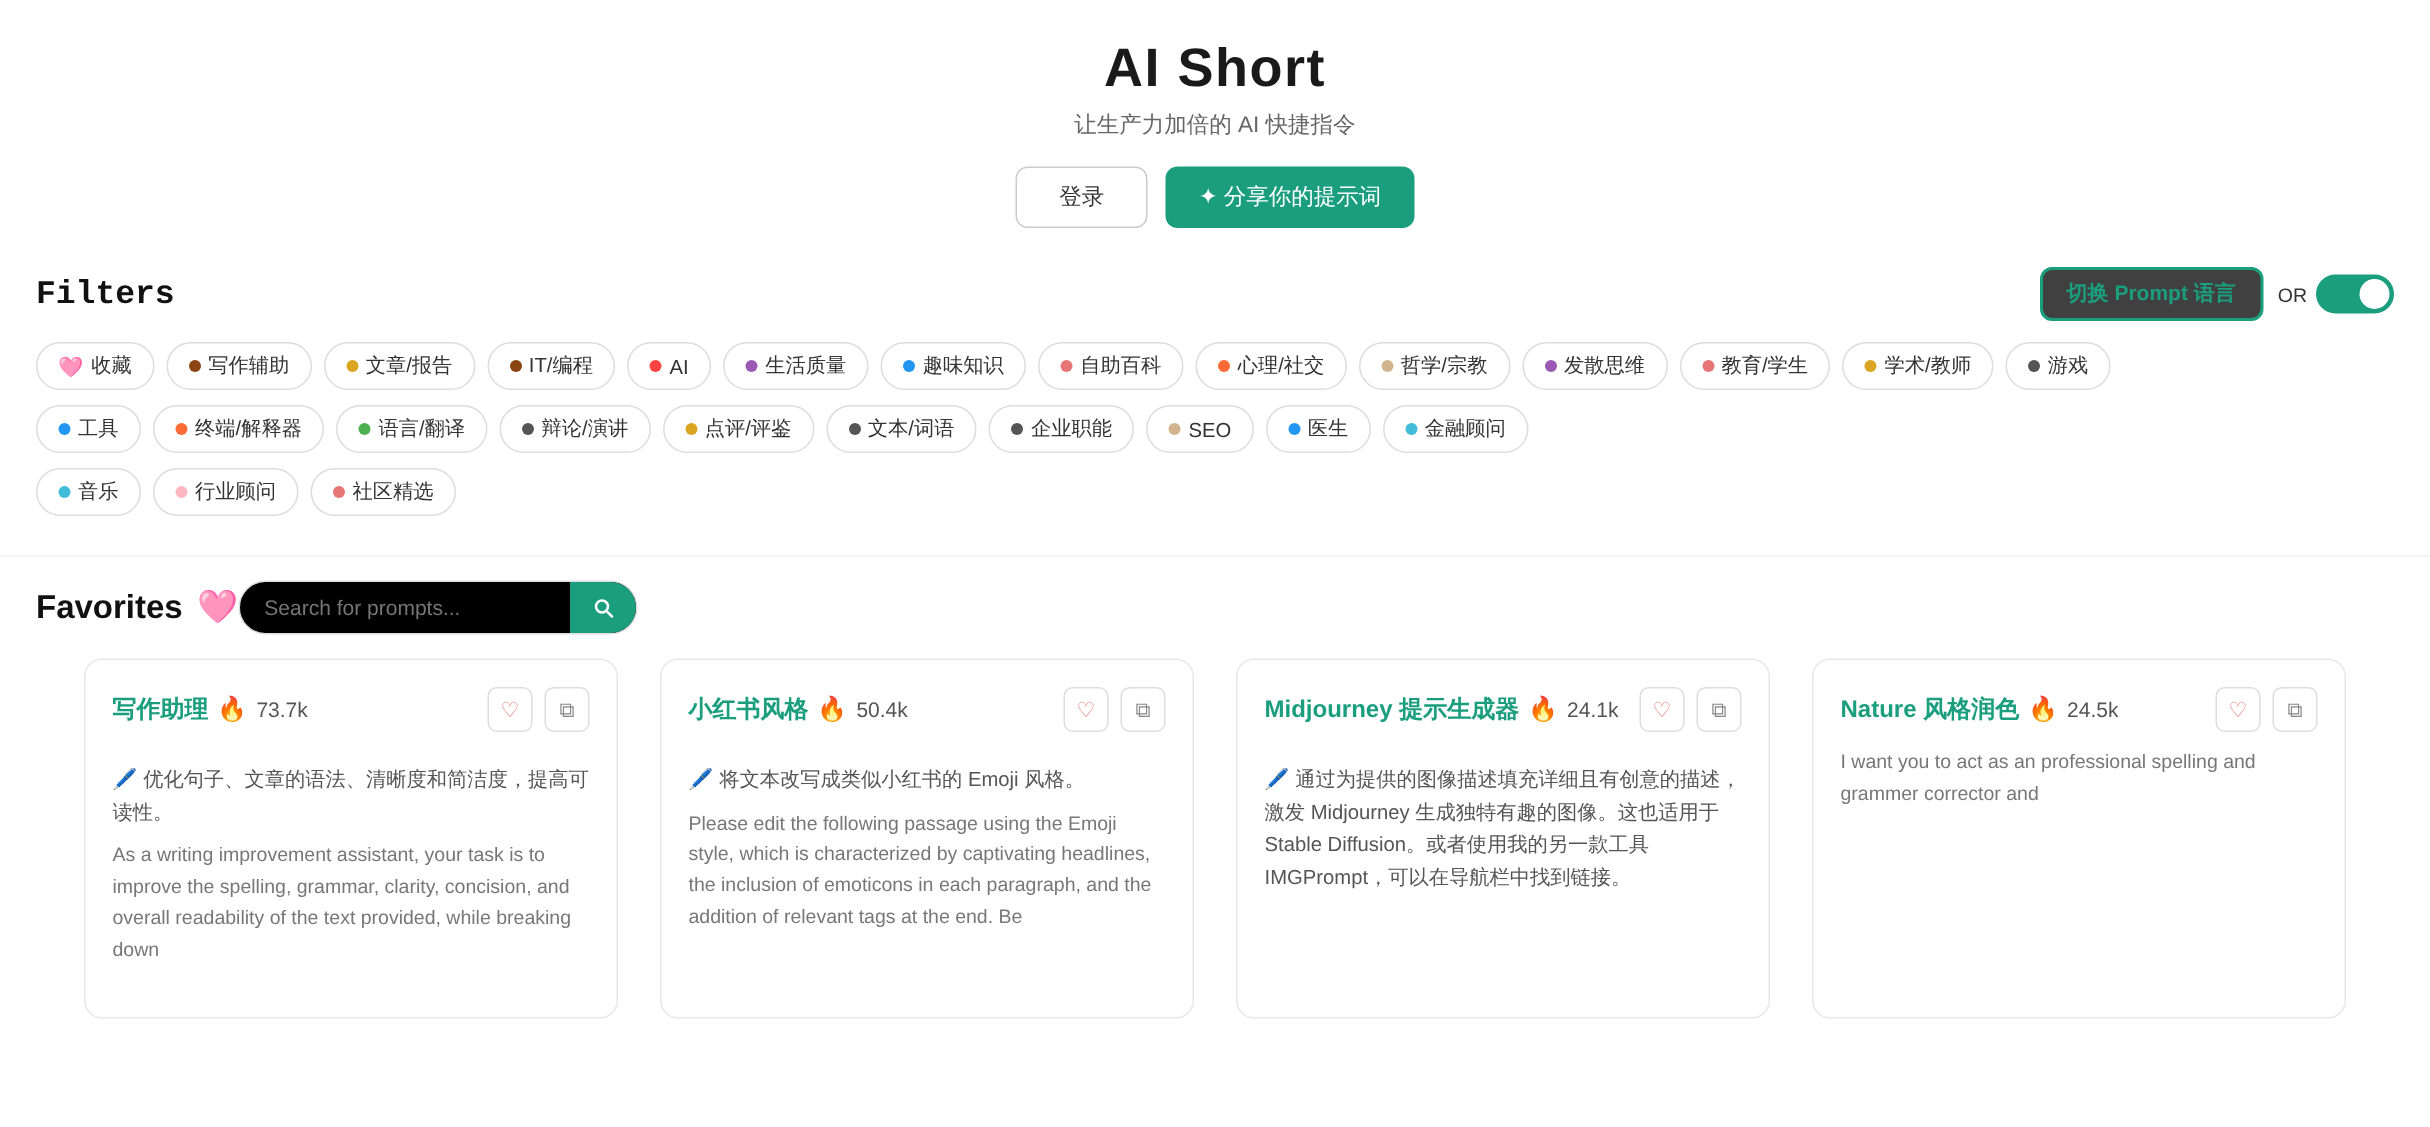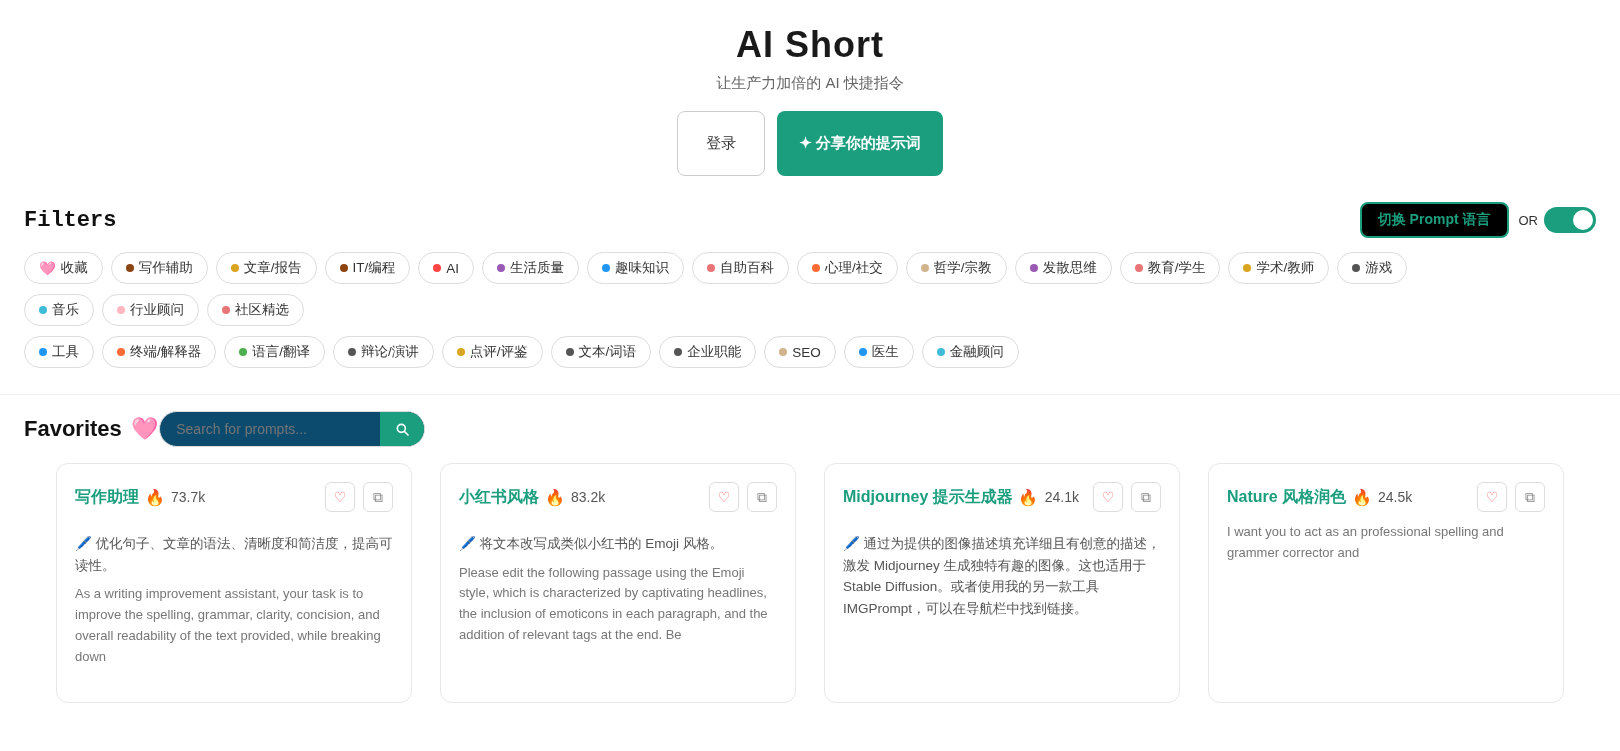--- a/index.html
+++ b/index.html
@@ -26,38 +26,38 @@
       color: #666;
       margin-top: 8px;
     }
     .header .btn-group {
       display: flex;
       justify-content: center;
       gap: 12px;
       margin-top: 18px;
     }
     .btn-login {
-      padding: 22px 28px;
+      padding: 10px 28px;
       border: 1.5px solid #ccc;
       border-radius: 8px;
       background: #fff;
       font-size: 15px;
       cursor: pointer;
       color: #333;
       font-weight: 500;
     }
     .btn-share {
       padding: 10px 22px;
       border: none;
       border-radius: 8px;
       background: #1a9e7e;
       color: #fff;
       font-size: 15px;
       cursor: pointer;
-      font-weight: 700;
+      font-weight: 400;
       display: flex;
       align-items: center;
       gap: 6px;
     }
 
     
     .filters-section {
       padding: 10px 24px 10px;
     }
     .filters-header {
@@ -74,21 +74,21 @@
     }
     .filters-right {
       display: flex;
       align-items: center;
       gap: 10px;
     }
     .btn-switch-lang {
       padding: 7px 16px;
       border: 2px solid #1a9e7e;
       border-radius: 8px;
-      background: #000000;
+      background: #404040;
       color: #1a9e7e;
       font-size: 14px;
       font-weight: 600;
       cursor: pointer;
     }
     .toggle-or {
       display: flex;
       align-items: center;
       gap: 6px;
       font-size: 13px;
@@ -165,21 +165,21 @@
     }
     .heart-icon-big {
       font-size: 22px;
     }
     .search-wrapper {
       display: flex;
       align-items: center;
       border: 1.5px solid #ddd;
       border-radius: 24px;
       overflow: hidden;
-      background: #0c4a6e;
+      background: #000000;
     }
     .search-input {
       border: none;
       outline: none;
       padding: 8px 16px;
       font-size: 14px;
       color: #999;
       width: 220px;
       background: transparent;
     }
@@ -351,72 +351,72 @@
           <span class="dot" style="background: rgb(218, 165, 32);"></span>
           <span>学术/教师</span>
         </button>
         <button class="filter-tag">
           <span class="dot" style="background: rgb(85, 85, 85);"></span>
           <span>游戏</span>
         </button>
       </div>
       <div class="filter-row">
         <button class="filter-tag">
+          <span class="dot" style="background: rgb(33, 150, 243);"></span>
+          <span>工具</span>
+        </button>
+        <button class="filter-tag">
+          <span class="dot" style="background: rgb(255, 107, 53);"></span>
+          <span>终端/解释器</span>
+        </button>
+        <button class="filter-tag">
+          <span class="dot" style="background: rgb(76, 175, 80);"></span>
+          <span>语言/翻译</span>
+        </button>
+        <button class="filter-tag">
+          <span class="dot" style="background: rgb(85, 85, 85);"></span>
+          <span>辩论/演讲</span>
+        </button>
+        <button class="filter-tag">
+          <span class="dot" style="background: rgb(218, 165, 32);"></span>
+          <span>点评/评鉴</span>
+        </button>
+        <button class="filter-tag">
+          <span class="dot" style="background: rgb(85, 85, 85);"></span>
+          <span>文本/词语</span>
+        </button>
+        <button class="filter-tag">
+          <span class="dot" style="background: rgb(85, 85, 85);"></span>
+          <span>企业职能</span>
+        </button>
+        <button class="filter-tag">
+          <span class="dot" style="background: rgb(210, 180, 140);"></span>
+          <span>SEO</span>
+        </button>
+        <button class="filter-tag">
+          <span class="dot" style="background: rgb(33, 150, 243);"></span>
+          <span>医生</span>
+        </button>
+        <button class="filter-tag">
+          <span class="dot" style="background: rgb(64, 188, 216);"></span>
+          <span>金融顾问</span>
+        </button>
+      </div>
+      <div class="filter-row">
+        <button class="filter-tag">
           <span class="dot" style="background: rgb(64, 188, 216);"></span>
           <span>音乐</span>
         </button>
         <button class="filter-tag">
           <span class="dot" style="background: rgb(255, 182, 193);"></span>
           <span>行业顾问</span>
         </button>
         <button class="filter-tag">
           <span class="dot" style="background: rgb(232, 117, 117);"></span>
           <span>社区精选</span>
-        </button>
-      </div>
-      <div class="filter-row">
-        <button class="filter-tag">
-          <span class="dot" style="background: rgb(33, 150, 243);"></span>
-          <span>工具</span>
-        </button>
-        <button class="filter-tag">
-          <span class="dot" style="background: rgb(255, 107, 53);"></span>
-          <span>终端/解释器</span>
-        </button>
-        <button class="filter-tag">
-          <span class="dot" style="background: rgb(76, 175, 80);"></span>
-          <span>语言/翻译</span>
-        </button>
-        <button class="filter-tag">
-          <span class="dot" style="background: rgb(85, 85, 85);"></span>
-          <span>辩论/演讲</span>
-        </button>
-        <button class="filter-tag">
-          <span class="dot" style="background: rgb(218, 165, 32);"></span>
-          <span>点评/评鉴</span>
-        </button>
-        <button class="filter-tag">
-          <span class="dot" style="background: rgb(85, 85, 85);"></span>
-          <span>文本/词语</span>
-        </button>
-        <button class="filter-tag">
-          <span class="dot" style="background: rgb(85, 85, 85);"></span>
-          <span>企业职能</span>
-        </button>
-        <button class="filter-tag">
-          <span class="dot" style="background: rgb(210, 180, 140);"></span>
-          <span>SEO</span>
-        </button>
-        <button class="filter-tag">
-          <span class="dot" style="background: rgb(33, 150, 243);"></span>
-          <span>医生</span>
-        </button>
-        <button class="filter-tag">
-          <span class="dot" style="background: rgb(64, 188, 216);"></span>
-          <span>金融顾问</span>
         </button>
       </div>
     </div>
 </div>
 
 <div class="divider"></div>
 
 <div class="favorites-section">
   <div class="favorites-header">
     <div class="favorites-title-group">
@@ -447,21 +447,21 @@
       </div>
     </div>
     <div class="card-description">🖊️ 优化句子、文章的语法、清晰度和简洁度，提高可读性。</div>
     <div class="card-desc-main">As a writing improvement assistant, your task is to improve the spelling, grammar, clarity, concision, and overall readability of the text provided, while breaking down</div>
   </div>
       <div class="card">
     <div class="card-header">
       <div class="card-title">
         <span>小红书风格</span>
         <span class="fire-emoji">🔥</span>
-        <span class="card-title-count">83.2k</span>
+        <span class="card-title-count">50.4k</span>
       </div>
       <div class="card-actions">
         <button class="card-action-btn heart">♡</button>
         <button class="card-action-btn">⧉</button>
       </div>
     </div>
     <div class="card-description">🖊️ 将文本改写成类似小红书的 Emoji 风格。</div>
     <div class="card-desc-main">Please edit the following passage using the Emoji style, which is characterized by captivating headlines, the inclusion of emoticons in each paragraph, and the addition of relevant tags at the end. Be</div>
   </div>
       <div class="card">

